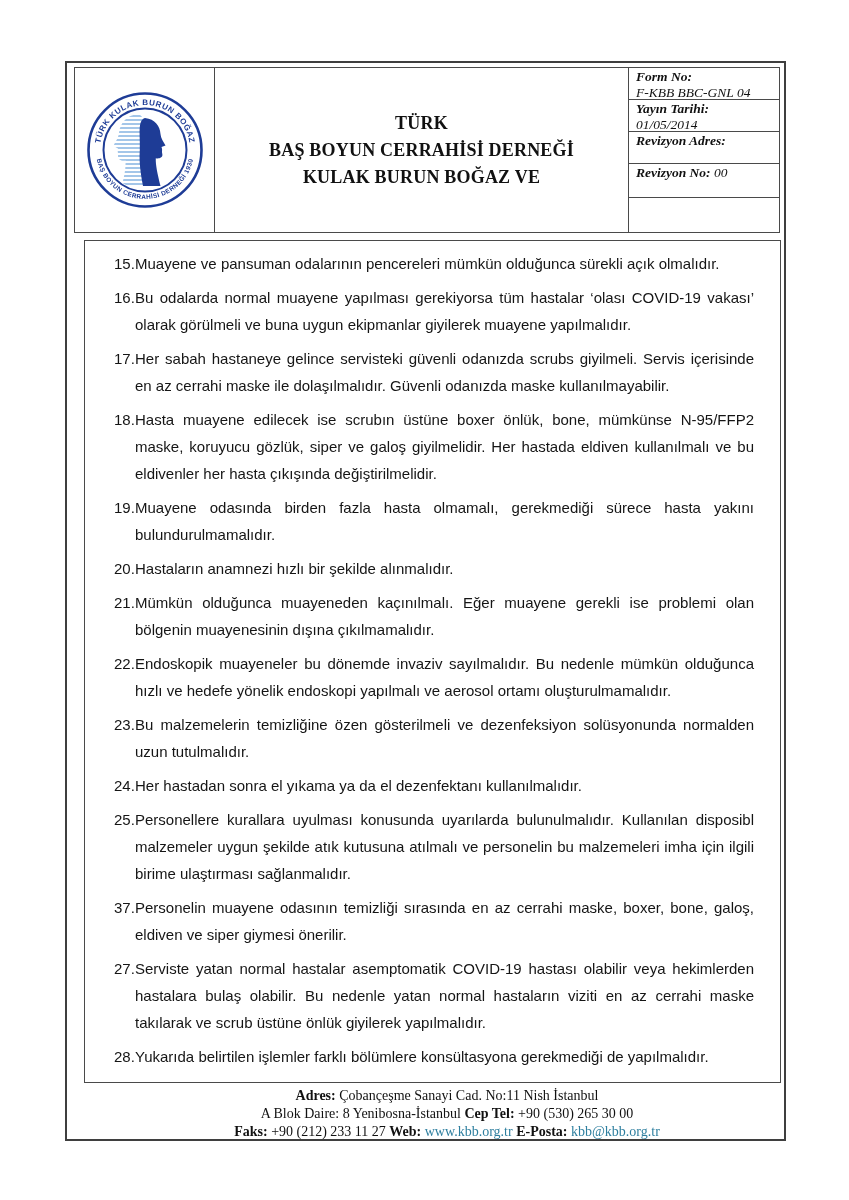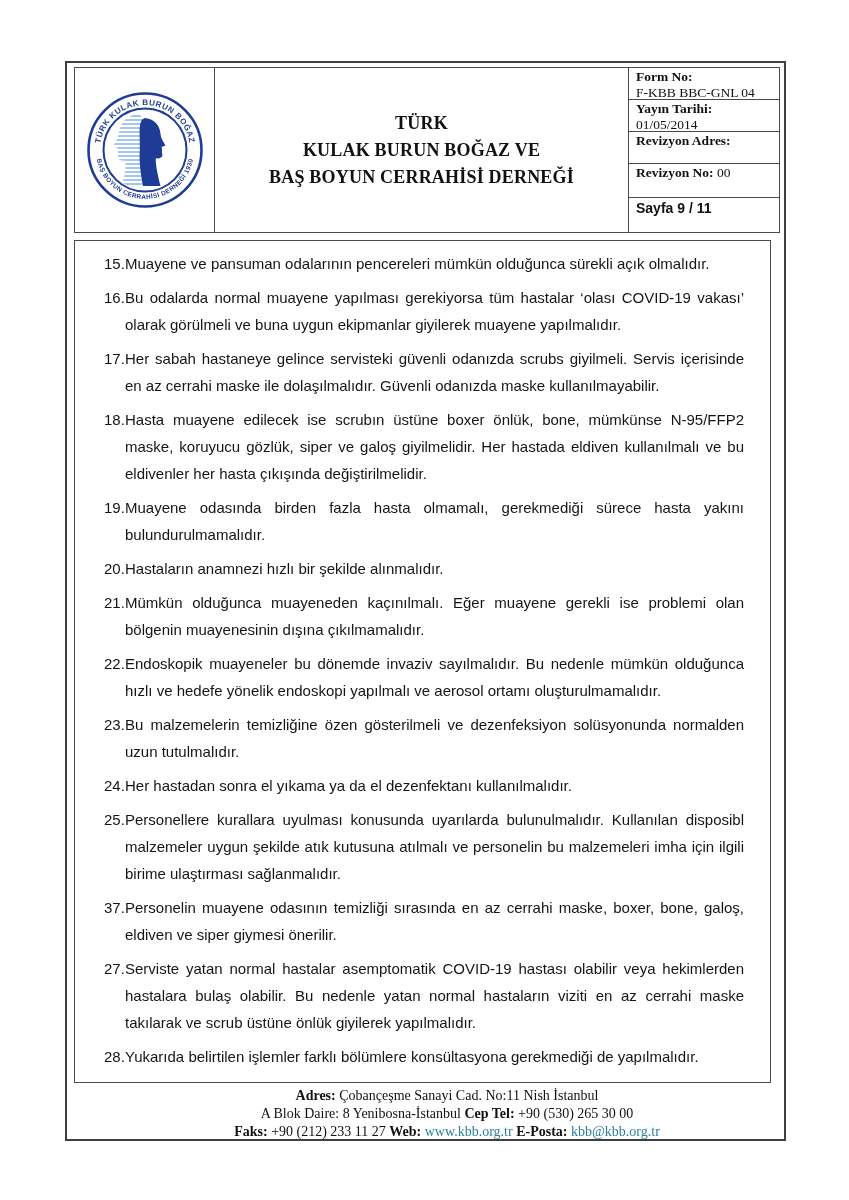--- a/index.html
+++ b/index.html
@@ -13,30 +13,30 @@
     position:absolute; left:7px; top:4px; width:706px; height:166px;
     border:1.5px solid #4a4a4a; display:flex;
   }
   .logo-cell { width:140px; border-right:1.5px solid #4a4a4a; display:flex; align-items:center; justify-content:center; }
   .title-cell {
     flex:1; display:flex; flex-direction:column; align-items:center; justify-content:center;
     font-family:"Liberation Serif", serif; font-weight:bold; font-size:18px; line-height:27px;
     color:#111; text-align:center; letter-spacing:0.2px; border-right:1.5px solid #4a4a4a;
   }
   .form-cell { width:150px; display:flex; flex-direction:column; font-family:"Liberation Serif", serif; color:#111; }
-  .form-row { padding:1px 6px 0 7px; font-size:13.5px; line-height:15.5px; border-bottom:1.2px solid #4a4a4a; }
+  .form-row { padding:1px 6px 0 7px; font-size:13.5px; line-height:15.5px; border-bottom:1.2px solid #4a4a4a;font-style:italic; }
   .form-row b { font-weight:bold; }
   .form-row.r1 { height:32px; }
   .form-row.r2 { height:32px; }
   .form-row.r3 { height:32px; }
   .form-row.r4 { height:34px; }
   .form-row.r5 { height:33px; border-bottom:none; font-family:"Liberation Sans", sans-serif; font-weight:bold; font-size:14px; padding-top:3px; }
   
   .body-table {
-    position:absolute; left:7px; top:177px; width:697px; height:843px;
+    position:absolute; left:17px; top:177px; width:697px; height:843px;
     border:1.5px solid #4a4a4a; padding:9px 26px 0 50px; overflow:hidden;
   }
   .item {
     font-size:15px; line-height:27px; color:#151515;
     text-align:justify; text-indent:-21px; margin-bottom:7px;
   }
   .item .num { display:inline-block; width:21px; text-indent:0; }
   
   .footer {
     position:absolute; left:0; right:0; top:1020px; height:56px;
@@ -94,42 +94,39 @@
           <textPath href="#arcTop" startOffset="50%" text-anchor="middle">TÜRK KULAK BURUN BOĞAZ</textPath>
         </text>
         <text font-family="Liberation Sans, sans-serif" font-size="6.4" font-weight="bold" fill="#1e3c96" letter-spacing="0.4">
           <textPath href="#arcBottom" startOffset="50%" text-anchor="middle">BAŞ BOYUN CERRAHİSİ DERNEĞİ 1930</textPath>
         </text>
       </svg>
     </div>
 
     <div class="title-cell">
       <span>TÜRK</span>
+      <span>BAŞ BOYUN CERRAHİSİ DERNEĞİ</span>
       <span>KULAK BURUN BOĞAZ VE</span>
-      <span>BAŞ BOYUN CERRAHİSİ DERNEĞİ</span>
     </div>
 
     <div class="form-cell">
       <div class="form-row r1">
         <b>Form No:</b><br>
         <span>F-KBB BBC-GNL 04</span>
       </div>
       <div class="form-row r2">
         <b>Yayın Tarihi:</b><br>
         <span>01/05/2014</span>
       </div>
       <div class="form-row r3">
         <b>Revizyon Adres:</b>
       </div>
       <div class="form-row r4">
         <b>Revizyon No:</b>
         <span>00</span>
-      </div>
-      <div class="form-row r5">
-        <span>Sayfa 9 / 11</span>
       </div>
     </div>
   </div>
 
   <div class="body-table">
       <p class="item"><span class="num">15.</span><span>Muayene ve pansuman odalarının pencereleri mümkün olduğunca sürekli açık olmalıdır.</span></p>
       <p class="item"><span class="num">16.</span><span>Bu odalarda normal muayene yapılması gerekiyorsa tüm hastalar ‘olası COVID-19 vakası’ olarak görülmeli ve buna uygun ekipmanlar giyilerek muayene yapılmalıdır.</span></p>
       <p class="item"><span class="num">17.</span><span>Her sabah hastaneye gelince servisteki güvenli odanızda scrubs giyilmeli. Servis içerisinde en az cerrahi maske ile dolaşılmalıdır. Güvenli odanızda maske kullanılmayabilir.</span></p>
       <p class="item"><span class="num">18.</span><span>Hasta muayene edilecek ise scrubın üstüne boxer önlük, bone, mümkünse N-95/FFP2 maske, koruyucu gözlük, siper ve galoş giyilmelidir. Her hastada eldiven kullanılmalı ve bu eldivenler her hasta çıkışında değiştirilmelidir.</span></p>
       <p class="item"><span class="num">19.</span><span>Muayene odasında birden fazla hasta olmamalı, gerekmediği sürece hasta yakını bulundurulmamalıdır.</span></p>

